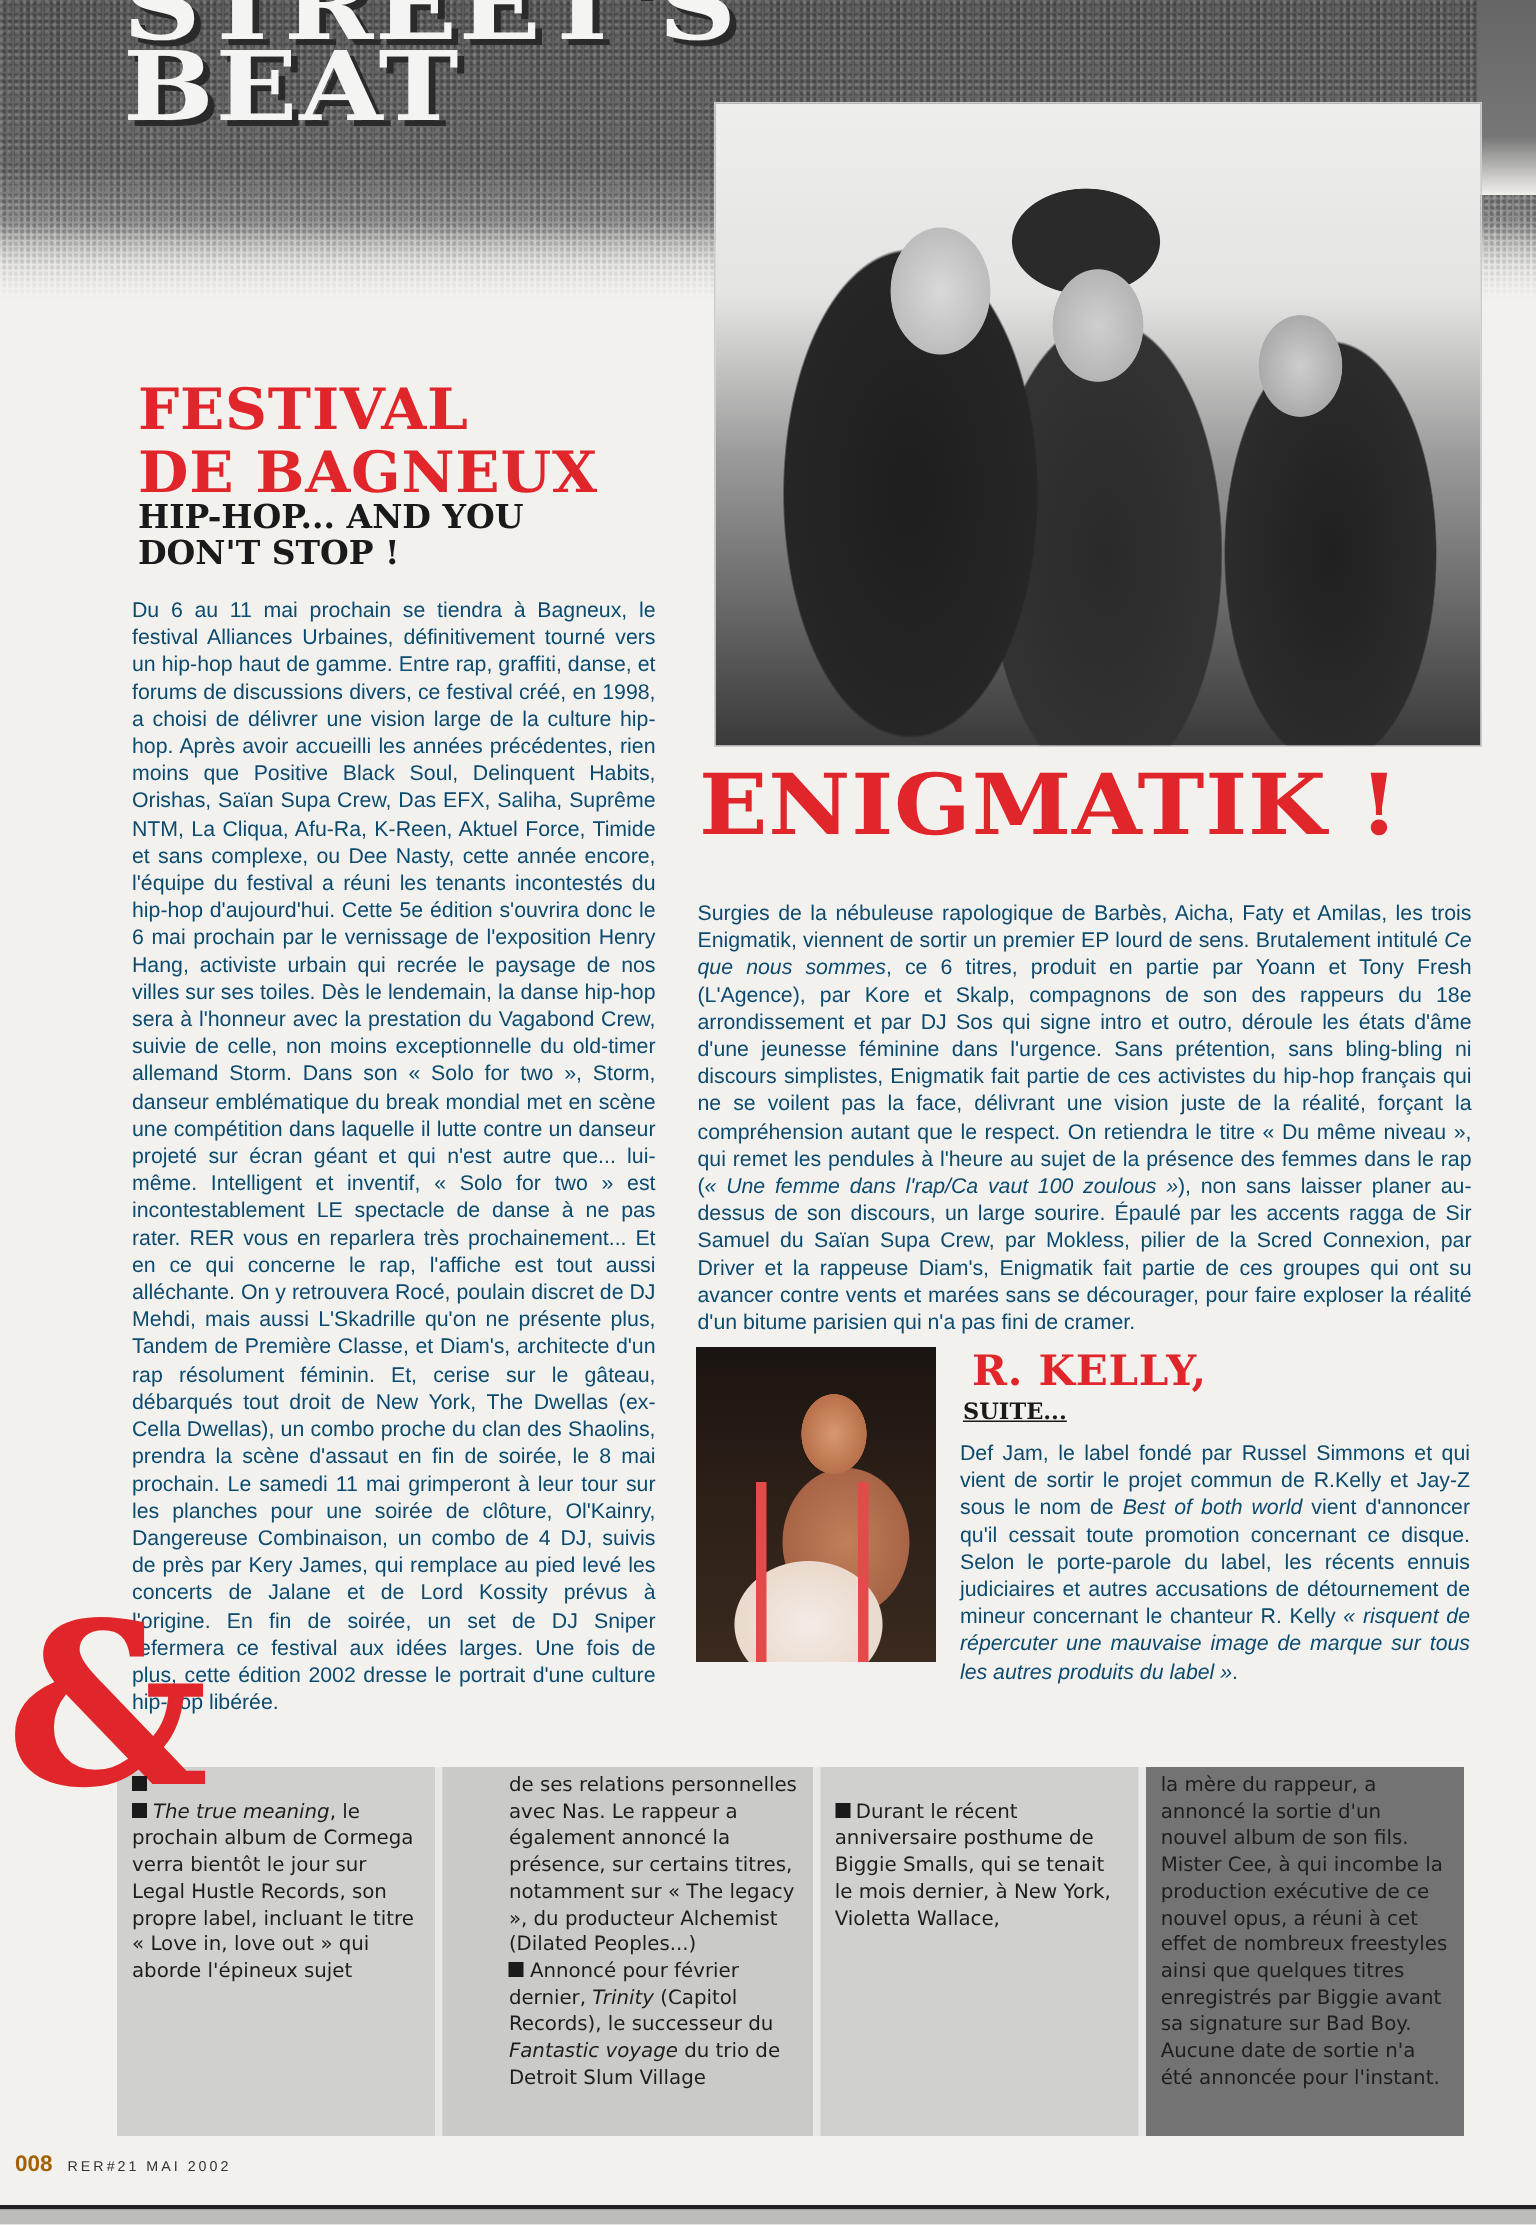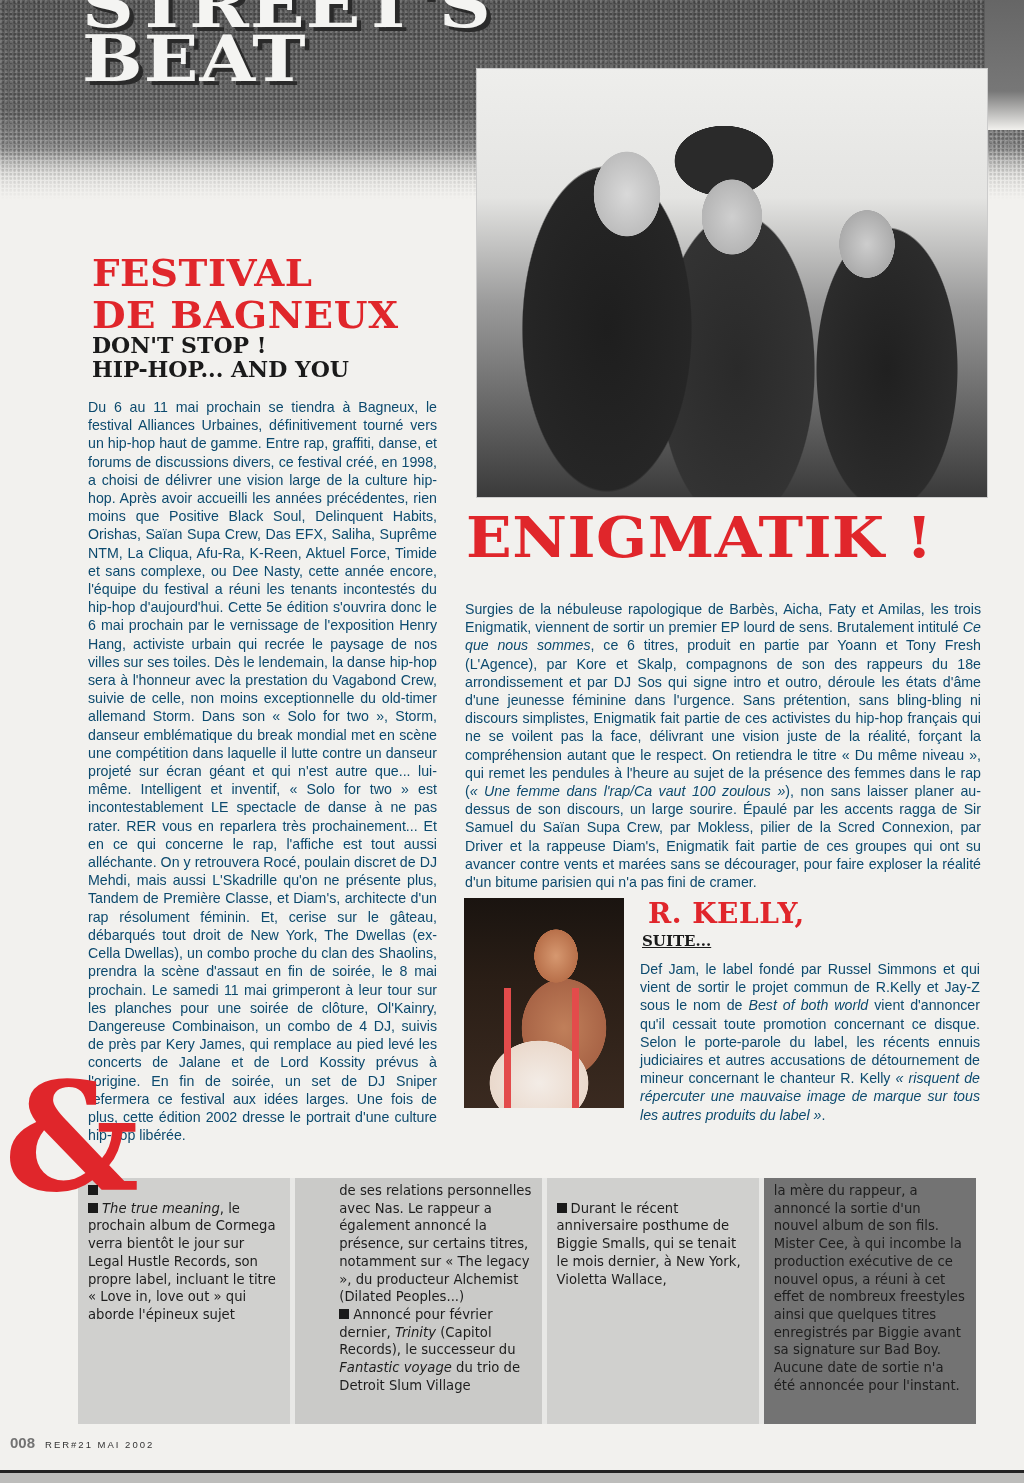--- a/index.html
+++ b/index.html
@@ -115,21 +115,21 @@
     color: #1d1d1d; position: relative; z-index: 4;
   }
   .bullet { display: inline-block; width: 10px; height: 10px; background: #1a1a1a; margin-right: 4px; vertical-align: 0px; }
   em { font-style: italic; }
 
   
   .footer {
     position: absolute; left: 10px; top: 1434px;
     display: flex; align-items: baseline; gap: 10px;
   }
-  .page-num { font-family: "Liberation Sans", sans-serif; font-weight: 700; font-size: 15px; color: #737373; }
+  .page-num { font-family: "Liberation Sans", sans-serif; font-weight: 700; font-size: 15px; color: #a16207; }
   .issue { font-family: "Liberation Sans", sans-serif; font-size: 9.5px; letter-spacing: 2px; color: #333; }
   .footer-rule { position: absolute; left: 0; top: 1470px; width: 1024px; height: 3px; background: #222; }
   .bottom-strip { position: absolute; left: 0; top: 1473px; width: 1024px; height: 10px; background: #bdbdbb; }
 </style>
 </head>
 <body>
 
 <div class="page">
 
   <div class="header-band"></div>
@@ -137,22 +137,22 @@
   <div class="section-title">
     <div>STREET'S</div>
     <div>BEAT</div>
   </div>
 
   <div class="red-head festival-title">
     <div>FESTIVAL</div>
     <div>DE BAGNEUX</div>
   </div>
   <div class="black-sub festival-sub">
+    <div>HIP-HOP... AND YOU</div>
     <div>DON'T STOP !</div>
-    <div>HIP-HOP... AND YOU</div>
   </div>
   <p class="body-text festival-body">Du 6 au 11 mai prochain se tiendra à Bagneux, le festival Alliances Urbaines, définitivement tourné vers un hip-hop haut de gamme. Entre rap, graffiti, danse, et forums de discussions divers, ce festival créé, en 1998, a choisi de délivrer une vision large de la culture hip-hop. Après avoir accueilli les années précédentes, rien moins que Positive Black Soul, Delinquent Habits, Orishas, Saïan Supa Crew, Das EFX, Saliha, Suprême NTM, La Cliqua, Afu-Ra, K-Reen, Aktuel Force, Timide et sans complexe, ou Dee Nasty, cette année encore, l'équipe du festival a réuni les tenants incontestés du hip-hop d'aujourd'hui. Cette 5e édition s'ouvrira donc le 6 mai prochain par le vernissage de l'exposition Henry Hang, activiste urbain qui recrée le paysage de nos villes sur ses toiles. Dès le lendemain, la danse hip-hop sera à l'honneur avec la prestation du Vagabond Crew, suivie de celle, non moins exceptionnelle du old-timer allemand Storm. Dans son « Solo for two », Storm, danseur emblématique du break mondial met en scène une compétition dans laquelle il lutte contre un danseur projeté sur écran géant et qui n'est autre que... lui-même. Intelligent et inventif, « Solo for two » est incontestablement LE spectacle de danse à ne pas rater. RER vous en reparlera très prochainement... Et en ce qui concerne le rap, l'affiche est tout aussi alléchante. On y retrouvera Rocé, poulain discret de DJ Mehdi, mais aussi L'Skadrille qu'on ne présente plus, Tandem de Première Classe, et Diam's, architecte d'un rap résolument féminin. Et, cerise sur le gâteau, débarqués tout droit de New York, The Dwellas (ex-Cella Dwellas), un combo proche du clan des Shaolins, prendra la scène d'assaut en fin de soirée, le 8 mai prochain. Le samedi 11 mai grimperont à leur tour sur les planches pour une soirée de clôture, Ol'Kainry, Dangereuse Combinaison, un combo de 4 DJ, suivis de près par Kery James, qui remplace au pied levé les concerts de Jalane et de Lord Kossity prévus à l'origine. En fin de soirée, un set de DJ Sniper refermera ce festival aux idées larges. Une fois de plus, cette édition 2002 dresse le portrait d'une culture hip-hop libérée.</p>
 
   <div class="photo-main" aria-label="Photo noir et blanc des trois membres d'Enigmatik"></div>
   <div class="red-head enig-title">ENIGMATIK !</div>
   <p class="body-text enig-body"><span>Surgies de la nébuleuse rapologique de Barbès, Aicha, Faty et Amilas, les trois Enigmatik, viennent de sortir un premier EP lourd de sens. Brutalement intitulé </span><em>Ce que nous sommes</em><span>, ce 6 titres, produit en partie par Yoann et Tony Fresh (L'Agence), par Kore et Skalp, compagnons de son des rappeurs du 18e arrondissement et par DJ Sos qui signe intro et outro, déroule les états d'âme d'une jeunesse féminine dans l'urgence. Sans prétention, sans bling-bling ni discours simplistes, Enigmatik fait partie de ces activistes du hip-hop français qui ne se voilent pas la face, délivrant une vision juste de la réalité, forçant la compréhension autant que le respect. On retiendra le titre « Du même niveau », qui remet les pendules à l'heure au sujet de la présence des femmes dans le rap (</span><em>« Une femme dans l'rap/Ca vaut 100 zoulous »</em><span>), non sans laisser planer au-dessus de son discours, un large sourire. Épaulé par les accents ragga de Sir Samuel du Saïan Supa Crew, par Mokless, pilier de la Scred Connexion, par Driver et la rappeuse Diam's, Enigmatik fait partie de ces groupes qui ont su avancer contre vents et marées sans se décourager, pour faire exploser la réalité d'un bitume parisien qui n'a pas fini de cramer.</span></p>
 
   <div class="photo-kelly" aria-label="Photo couleur de R. Kelly en débardeur blanc et bretelles rouges">
     <div class="strap" style="left:40px;"></div>
     <div class="strap" style="left:108px;"></div>

